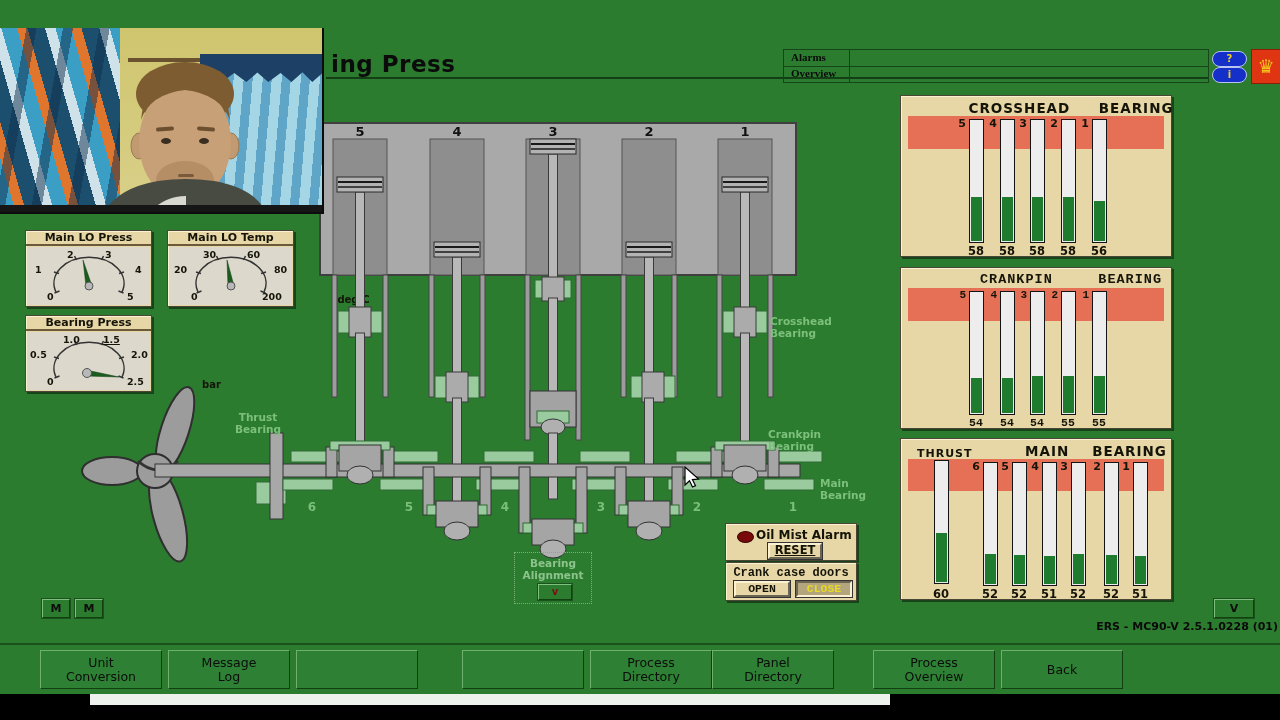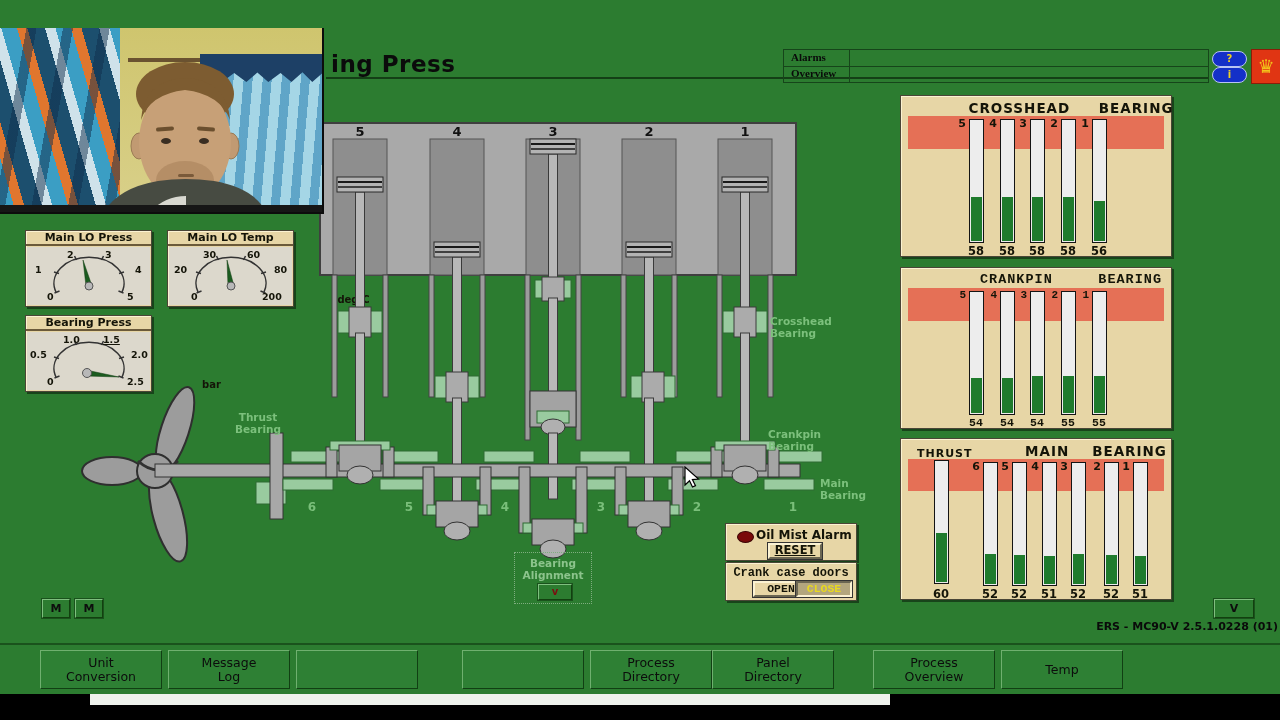--- a/index.html
+++ b/index.html
@@ -467,21 +467,21 @@
   </div>
 
   <div class="abs cpanel" style="left:725px;top:523px;width:130px;height:36px;">
     <div class="led" style="left:11px;top:7px;"></div>
     <div style="position:absolute;left:30px;top:4px;font-size:12px;font-weight:bold;color:#141408;">Oil Mist Alarm</div>
     <div class="beigebtn" style="left:42px;top:19px;width:50px;height:12px;line-height:11px;text-decoration:underline;">RESET</div>
   </div>
 
   <div class="abs cpanel" style="left:725px;top:562px;width:130px;height:37px;font-family:Liberation Mono, monospace;">
     <div class="cptitle">Crank case doors</div>
-    <div class="beigebtn" style="left:8px;top:18px;width:52px;height:12px;line-height:11px;margin-left:19px;">OPEN</div>
+    <div class="beigebtn" style="left:8px;top:18px;width:52px;height:12px;line-height:11px;">OPEN</div>
     <div class="beigebtn pressedbtn" style="left:70px;top:18px;width:52px;height:12px;line-height:11px;">CLOSE</div>
   </div>
 
   <div class="abs greenbtn" style="left:42px;top:599px;width:26px;height:17px;font-size:11px;line-height:17px;">M</div>
   <div class="abs greenbtn" style="left:75px;top:599px;width:26px;height:17px;font-size:11px;line-height:17px;">M</div>
   <div class="abs greenbtn" style="left:1214px;top:599px;width:38px;height:17px;font-size:11px;line-height:17px;">V</div>
   <div class="abs version">ERS - MC90-V 2.5.1.0228 (01)</div>
 
   <div class="abs toolbar">
     <div class="tbtn" style="left:168px;">
@@ -506,21 +506,21 @@
       </div>
     <div class="tbtn" style="left:712px;">
         <span>Panel</span>
         <span>Directory</span>
       </div>
     <div class="tbtn" style="left:873px;">
         <span>Process</span>
         <span>Overview</span>
       </div>
     <div class="tbtn" style="left:1001px;">
-        <span>Temp</span>
+        <span>Back</span>
       </div>
   </div>
   <div class="abs whitebar"></div>
 
   <div class="abs cam">
     <div class="cam-wall"></div>
     <div class="cam-curtainL"></div>
     <div class="cam-rod"></div>
     <div class="cam-window"></div>
     <div class="cam-valance"></div>

